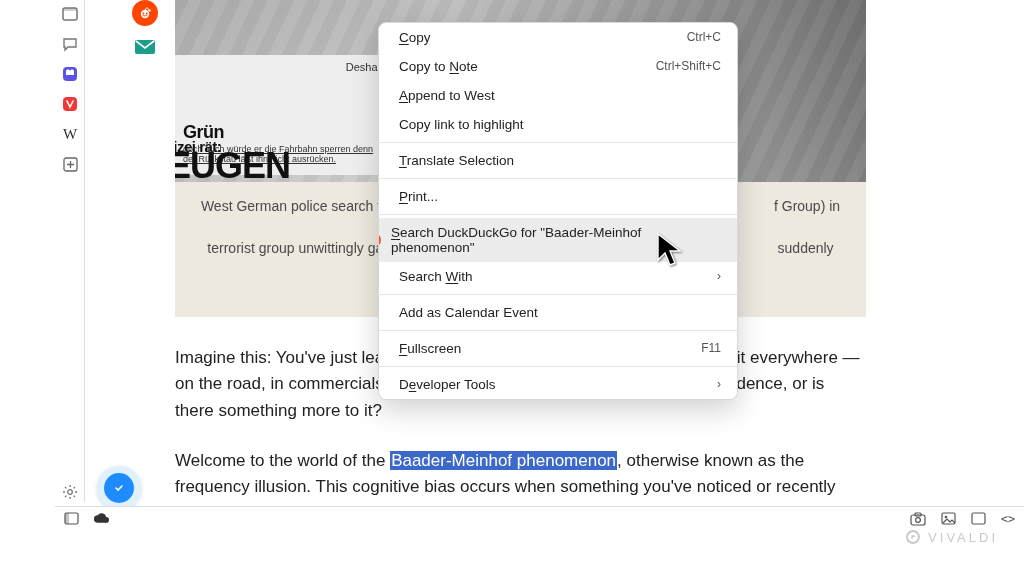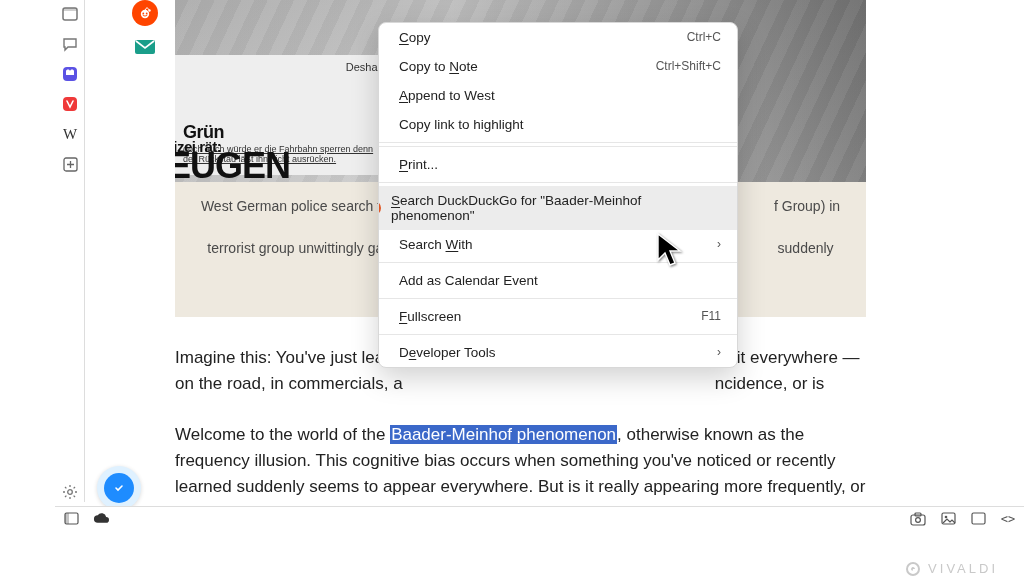--- a/index.html
+++ b/index.html
@@ -77,21 +77,21 @@
     border-top:1px solid #ddd; background:#fff; display:flex; align-items:center;
     padding:0 8px; color:#555;
   }
   .statusbar .sb-left, .statusbar .sb-right { display:flex; gap:14px; align-items:center; }
   .statusbar .spacer { flex:1; }
   .sb-ico { display:inline-flex; width:16px; height:16px; align-items:center; justify-content:center; }
 
   
   .watermark {
     position:absolute; left:0; right:0; bottom:0; height:46px; background:#fff;
-    display:flex; align-items:flex-end; justify-content:flex-end; padding-right:26px;
+    display:flex; align-items:flex-start; justify-content:flex-end; padding-right:26px;
     color:#c9c9c9; font-size:13px; letter-spacing:3px;
   }
   .watermark .logo { width:14px;height:14px;border-radius:50%;border:2px solid #c9c9c9;margin-right:8px; position:relative;}
   .watermark .logo::after{content:"";position:absolute;inset:3px;border-left:2px solid #c9c9c9;border-top:2px solid #c9c9c9;transform:rotate(8deg);border-radius:2px;}
 
   
   .ctx {
     position:absolute; left:378px; top:22px; width:360px;
     background:#fff; border:1px solid #d8d8d8; border-radius:8px;
     box-shadow:0 10px 28px rgba(0,0,0,.18);
@@ -189,20 +189,21 @@
           <span>terrorist group unwittingly gave its n</span><span style="display:inline-block;width:350px;"></span><span>suddenly cropping up</span><br>
           <span>constantly.</span><span class="credit"> © REGIS BOSSU/SYGMA/C</span>
         </span>
       </div>
     </div>
 
     <div class="body-text">
       <p>
         <span>Imagine this: You've just learn</span><span style="display:inline-block;width:310px;"></span><span>ing it everywhere —</span><br>
         <span>on the road, in commercials, a</span><span style="display:inline-block;width:312px;"></span><span>ncidence, or is</span><br>
+        <span>there something more to it?</span>
       </p>
       <p>
         <span>Welcome to the world of the </span><span class="highlight">Baader-Meinhof phenomenon</span><span>, otherwise known as the frequency illusion. This cognitive bias occurs when something you've noticed or recently learned suddenly seems to appear everywhere. But is it really appearing more frequently, or is your brain just paying more attention to it?</span>
       </p>
     </div>
   </div>
 
   <div class="ctx">
     <div class="item">
       <span class="lbl"><span></span><span class="mnemonic">C</span><span>opy</span></span>
@@ -212,20 +213,23 @@
       <span class="lbl"><span>Copy to </span><span class="mnemonic">N</span><span>ote</span></span>
       <span class="sc">Ctrl+Shift+C</span>
     </div>
     <div class="item">
       <span class="lbl"><span class="mnemonic">A</span><span>ppend to West</span></span>
     </div>
     <div class="item">
       <span class="lbl">Copy link to highlight</span>
     </div>
     <div class="sep"></div>
+    <div class="item">
+      <span class="lbl"><span class="mnemonic">T</span><span>ranslate Selection</span></span>
+    </div>
     <div class="sep"></div>
     <div class="item">
       <span class="lbl"><span class="mnemonic">P</span><span>rint...</span></span>
     </div>
     <div class="sep"></div>
     <div class="item hl with-icon">
       <span style="display:flex;align-items:center;gap:4px;">
         <span class="ddg-ico"></span>
         <span class="lbl"><span class="mnemonic">S</span><span>earch DuckDuckGo for "Baader-Meinhof phenomenon"</span></span>
       </span>

